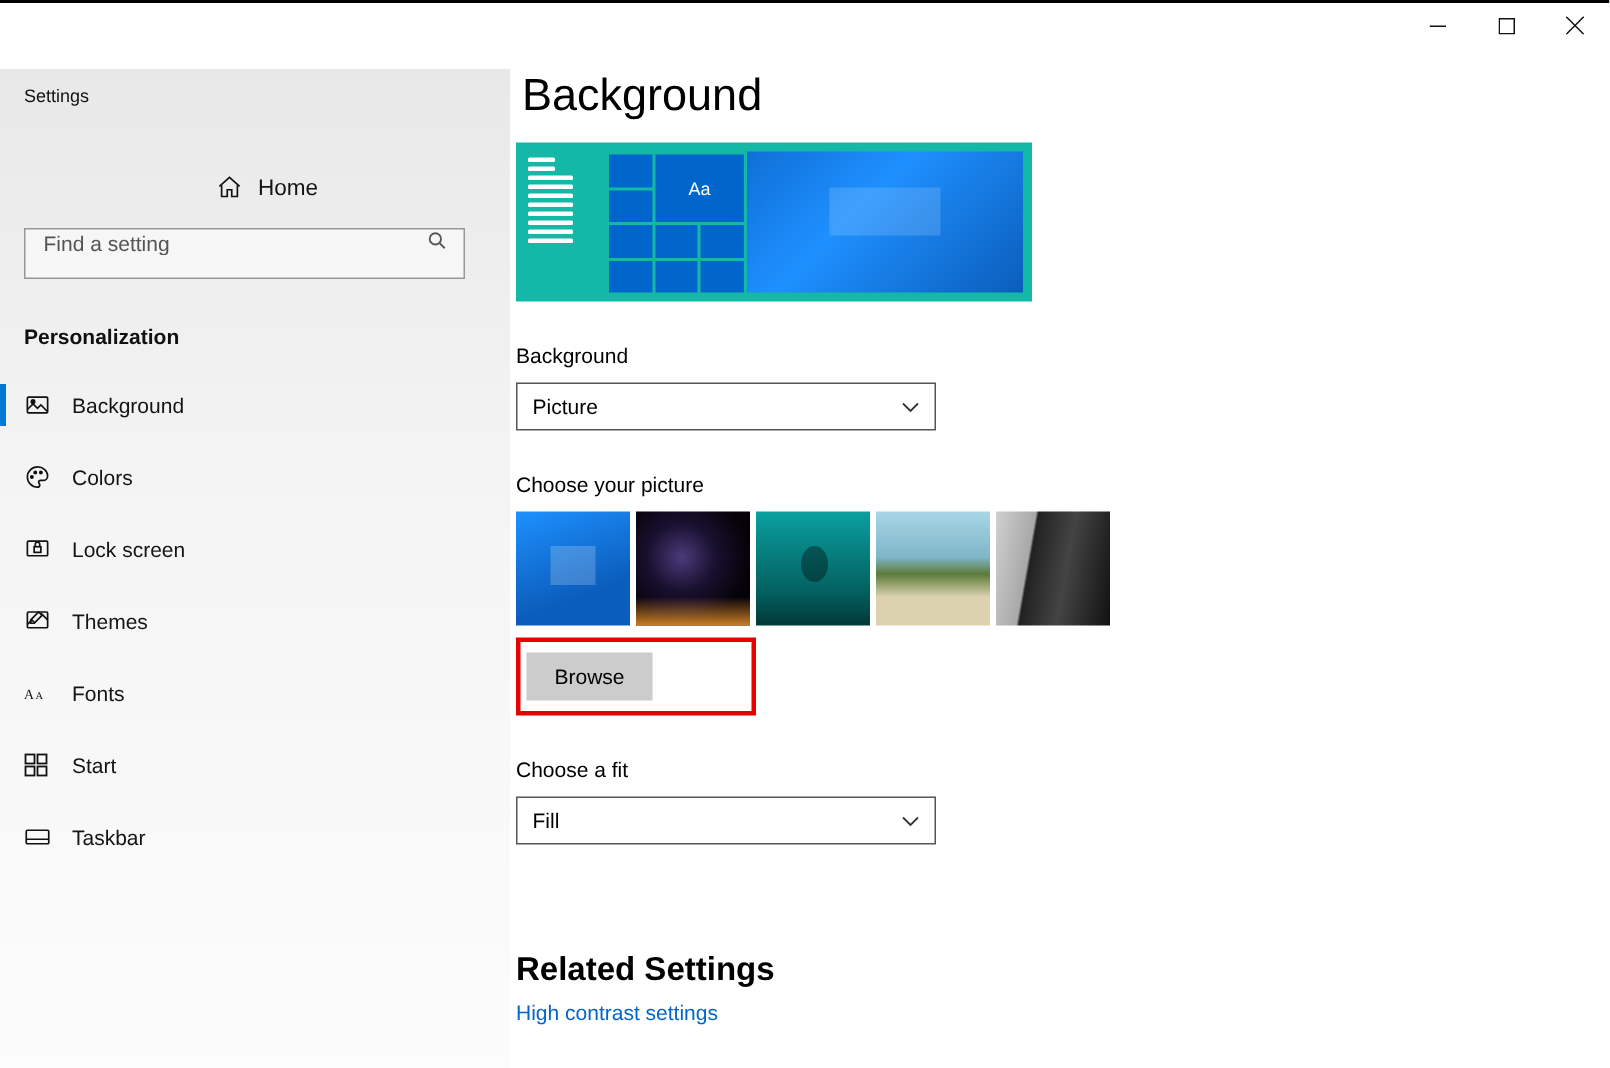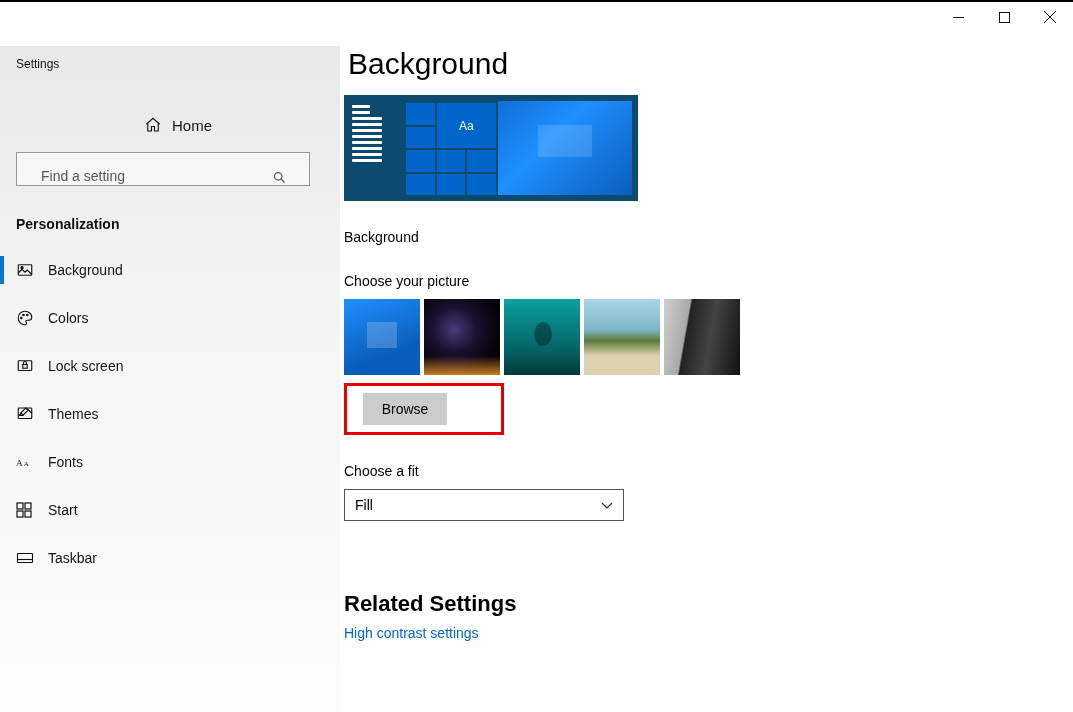--- a/index.html
+++ b/index.html
@@ -35,22 +35,22 @@
     font-size: 15px;
     color: #141414;
     justify-content: center;
   }
   .home-row .icon { width: 28px; display:flex; }
   .search-box {
     margin: 8px 30px 0 16px;
     height: 34px;
     border: 1px solid #979797;
     background: rgba(255,255,255,0.5);
-    display: flex; align-items: flex-end;
-    padding: 0 22px;
+    display: flex; align-items: flex-start;
+    padding: 0 10px;
     color: #555;
   }
   .search-box input {
     flex: 1; border: none; background: transparent;
     font-size: 14px; color: #555; outline: none;
   }
   .search-box input::placeholder { color: #555; }
   .category {
     margin: 30px 0 14px 16px;
     font-weight: 600;
@@ -97,22 +97,22 @@
     font-weight: 400;
     font-size: 30px;
     margin: 0 0 14px 0;
     padding-left: 4px;
     color:#000;
   }
   .content { padding-left: 4px; max-width: 700px; }
 
   
   .preview {
-    width: 294px; height: 106px;
-    background: #0c4a6e;
+    width: 344px; height: 106px;
+    background: #14b8a6;
     display:flex;
     padding: 6px 6px 6px 6px;
   }
   .preview-left {
     width: 56px;
     display:flex; flex-direction:column;
     gap:3px;
     padding:4px 6px 0 2px;
   }
   .preview-left .line { height:3px; background:#fff; border-radius:1px; width: 30px; }
@@ -173,21 +173,21 @@
   .thumb.ocean { background: linear-gradient(#0aa0a0 0%, #046060 70%, #023838 100%); position:relative;}
   .thumb.ocean::after{content:"";position:absolute;left:40%;top:30%;width:18px;height:24px;border-radius:50%;background:rgba(0,0,0,0.35);}
   .thumb.beach { background: linear-gradient(#a9d6e7 0%, #7fb6c9 40%, #5c7a3a 55%, #dcd2b0 75%);}
   .thumb.rock  { background: linear-gradient(100deg, #d0d0d0 0%, #a8a8a8 30%, #222 32%, #444 60%, #111 100%);}
 
   .browse-wrap{
     margin-top:8px;
     border: 3px solid #e60000;
     width: 160px; height: 52px;
     display:flex; align-items:center;
-    padding-left:16px;
+    padding-left:4px;
     box-sizing:border-box;
   }
   .browse-btn{
     width: 84px; height: 32px;
     background:#ccc;
     display:flex;align-items:center;justify-content:center;
     font-size:14px;
     cursor:pointer;
     border:none;
   }
@@ -361,20 +361,28 @@
             <div class="tile"></div>
             <div class="tile"></div>
           <div class="tile"></div>
             <div class="tile"></div>
             <div class="tile"></div>
         </div>
         <div class="preview-right"></div>
       </div>
 
       <div class="section-label">Background</div>
+      <div class="combo">
+        <span>Picture</span>
+        <span>
+          <svg width="12" height="12" viewBox="0 0 12 12">
+              <path d="M1 4l5 5 5-5" fill="none" stroke="#333" stroke-width="1.2"></path>
+            </svg>
+        </span>
+      </div>
 
       <div class="section-label">Choose your picture</div>
       <div class="thumbs">
         <div class="thumb win10"></div>
         <div class="thumb milky"></div>
         <div class="thumb ocean"></div>
         <div class="thumb beach"></div>
         <div class="thumb rock"></div>
       </div>
 

